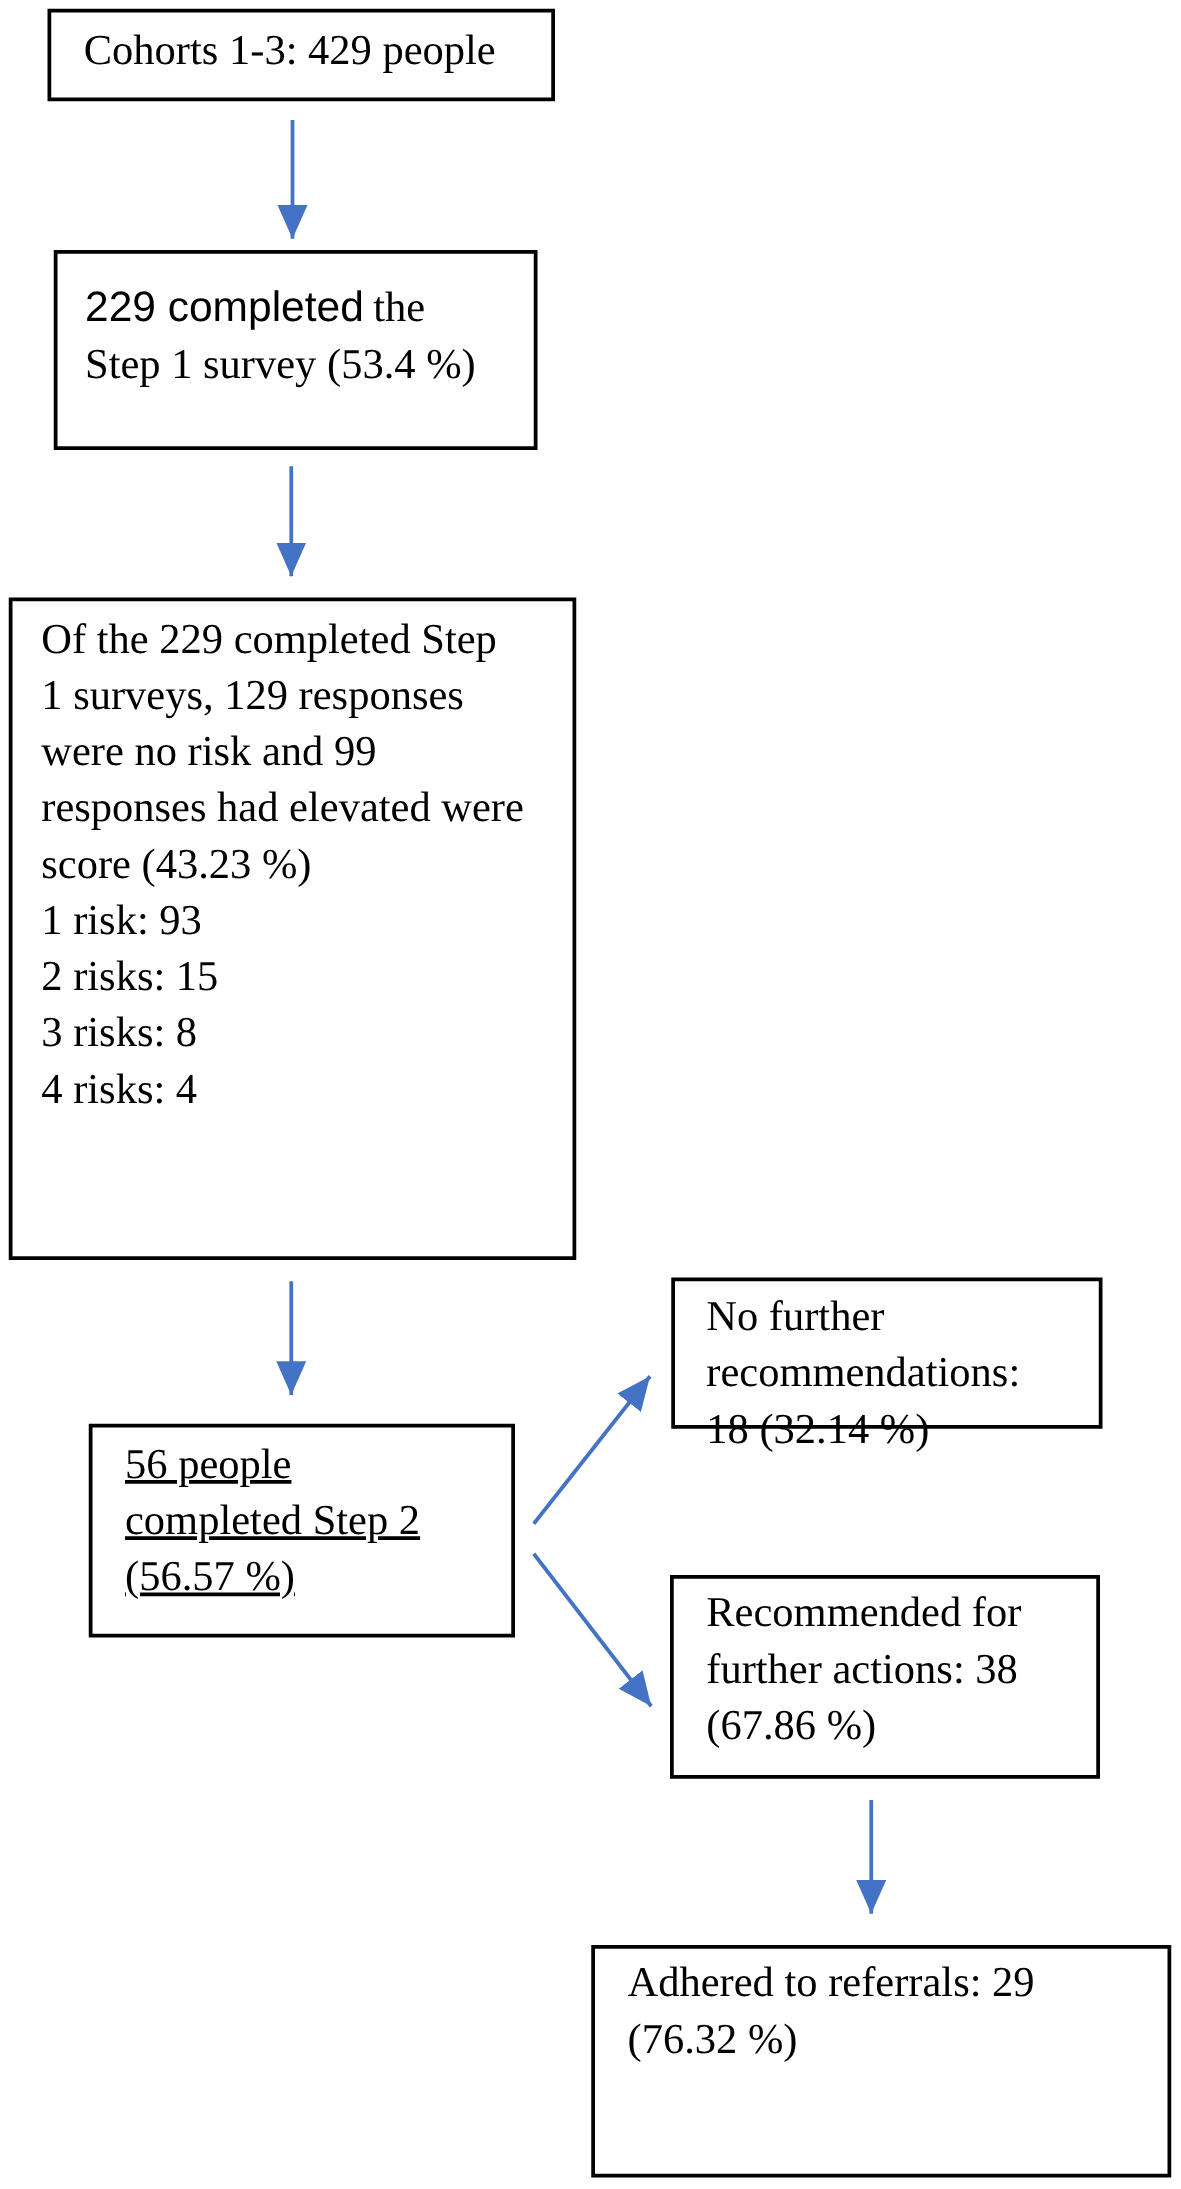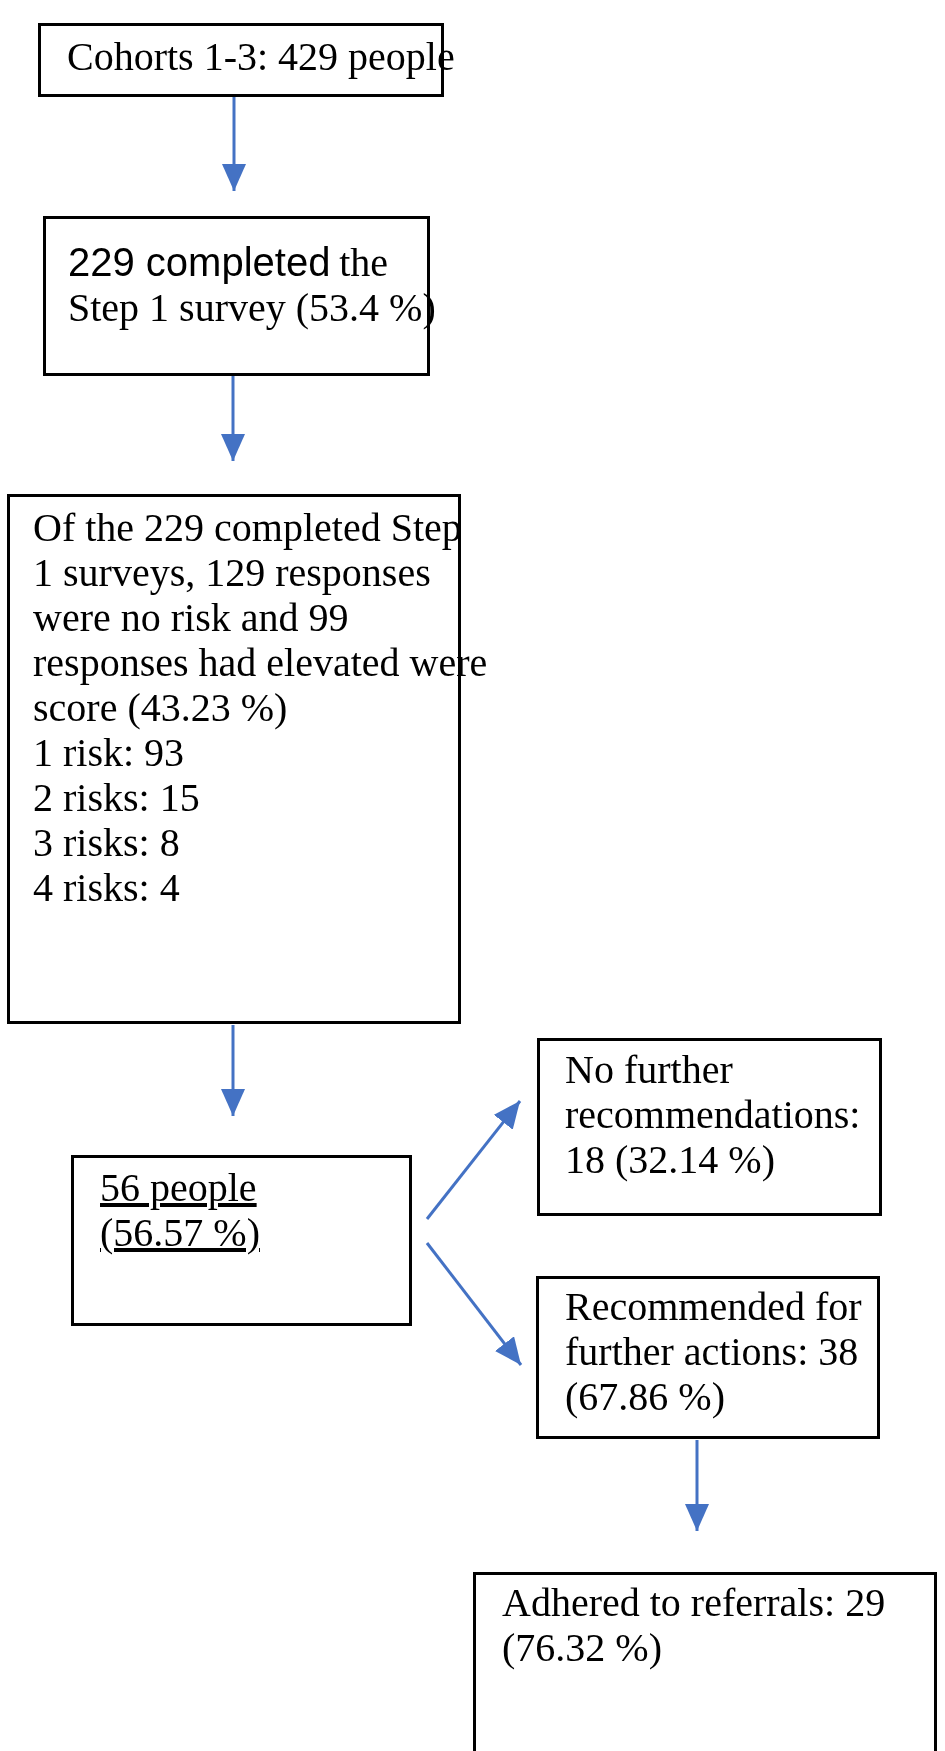--- a/index.html
+++ b/index.html
@@ -10,33 +10,32 @@
     font-family:"Liberation Serif", serif;
     color:#000;
     overflow:hidden;
   }
   .arrows{position:absolute;left:0;top:0;width:945px;height:1751px;pointer-events:none;}
   .box{
     position:absolute;
     box-sizing:border-box;
     border:3px solid #000;
     background:#fff;
-    font-size:40px;
+    font-size:34px;
     line-height:45px;
-    margin-top:16px;
   }
   .box .line{white-space:nowrap;}
   .sans{font-family:"Liberation Sans", sans-serif;}
   .serif-cont{margin-left:0.22em;}
   
   .b-cohorts   {left:38px;  top:7px;    width:406px; height:74px;  padding:8px 6px 0 26px;}
   .b-step1     {left:43px;  top:200px;  width:387px; height:160px; padding:21px 6px 4px 22px;}
   .b-results   {left:7px;   top:478px;  width:454px; height:530px; padding:8px 6px 0 23px;}
   .b-step2     {left:71px;  top:1139px; width:341px; height:171px; padding:7px 6px 0 26px;text-decoration:underline;}
-  .b-nofurther {left:537px; top:1022px; width:345px; height:178px; padding:6px 6px 0 25px;}
+  .b-nofurther {left:537px; top:1022px; width:345px; height:121px; padding:6px 6px 0 25px;}
   .b-recommend {left:536px; top:1260px; width:344px; height:163px; padding:5px 6px 0 26px;}
   .b-adhered   {left:473px; top:1556px; width:464px; height:186px; padding:5px 24px 0 26px;}
 </style>
 </head>
 <body>
 
 <div class="canvas">
 
   <svg class="arrows" viewBox="0 0 945 1751" xmlns="http://www.w3.org/2000/svg">
     <defs>
@@ -70,20 +69,21 @@
     <div class="line">responses had elevated were</div>
     <div class="line">score (43.23 %)</div>
     <div class="line">1 risk: 93</div>
     <div class="line">2 risks: 15</div>
     <div class="line">3 risks: 8</div>
     <div class="line">4 risks: 4</div>
   </div>
 
   <div class="box b-step2">
     <div class="line">56 people</div>
+    <div class="line">completed Step 2</div>
     <div class="line">(56.57 %)</div>
   </div>
 
   <div class="box b-nofurther">
     <div class="line">No further</div>
     <div class="line">recommendations:</div>
     <div class="line">18 (32.14 %)</div>
   </div>
 
   <div class="box b-recommend">

